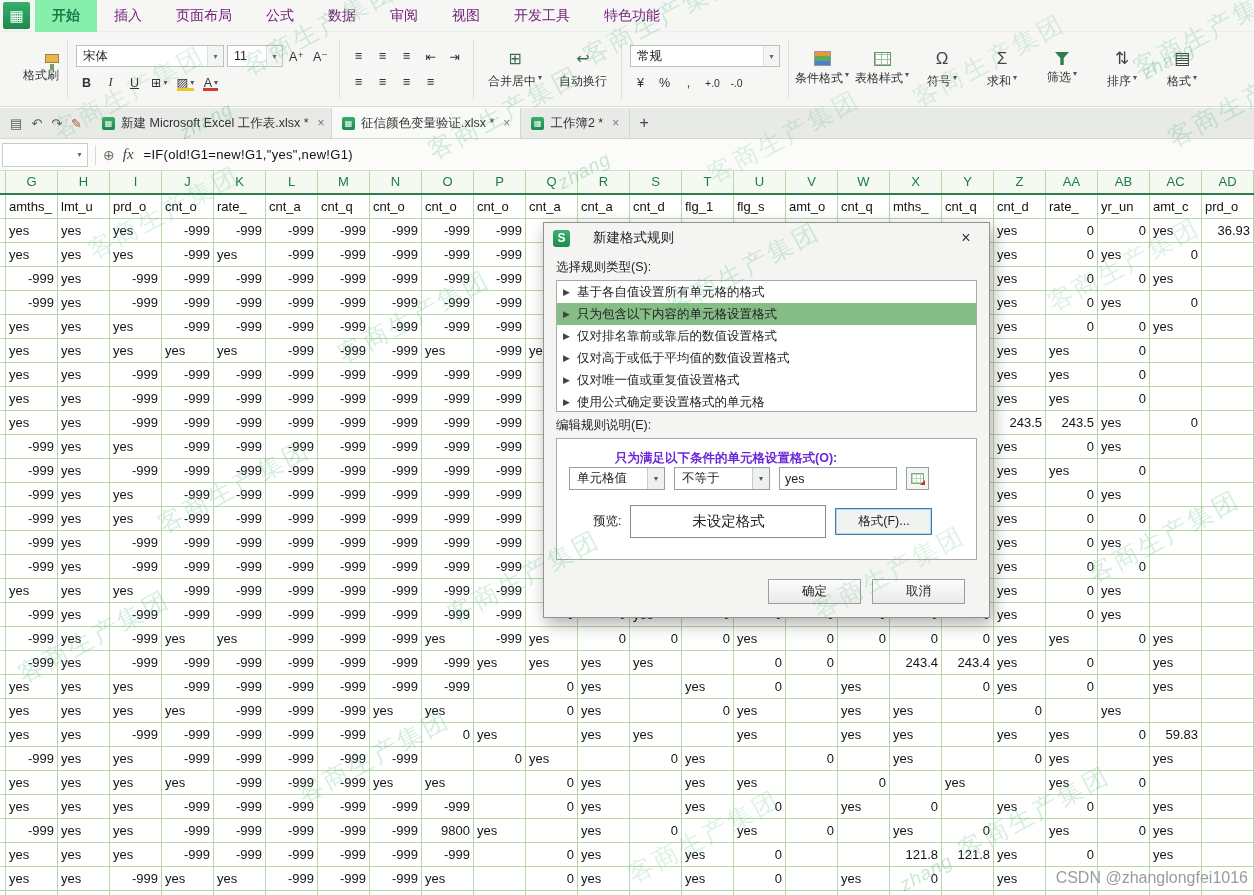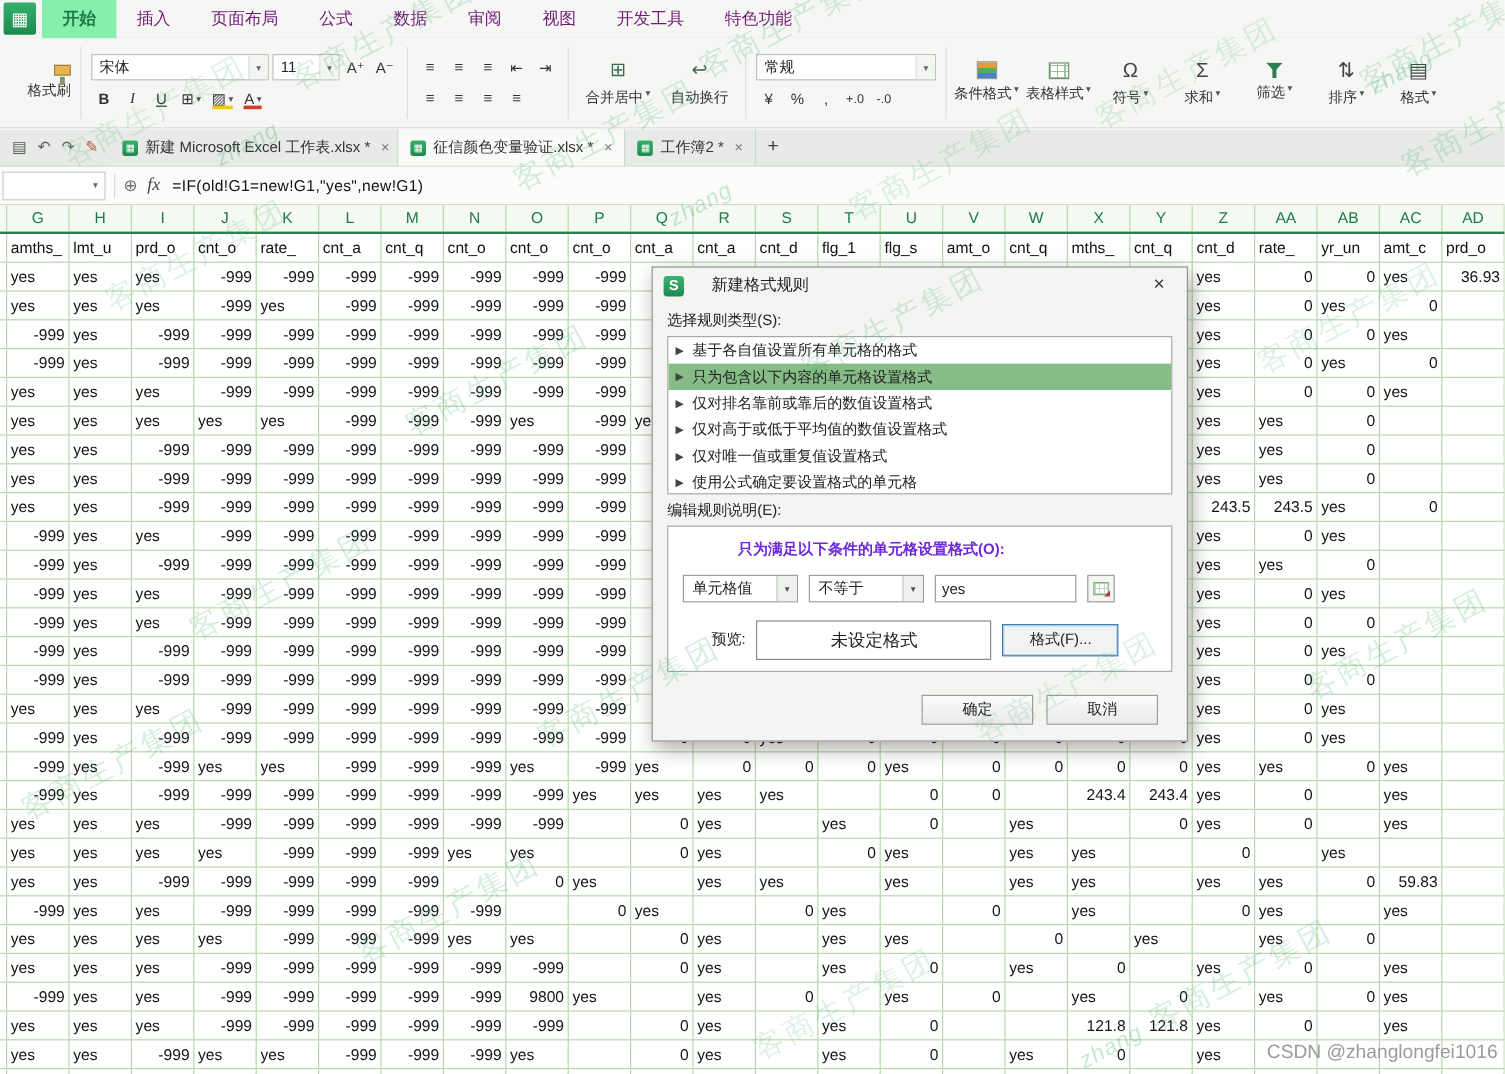--- a/index.html
+++ b/index.html
@@ -77,21 +77,21 @@
   .dtext { margin-left:23px; color:#222; font-size:13.5px;text-align:right; }
   .dclose { margin-left:auto; width:28px; text-align:center; font-size:16px; color:#333; }
   .dbody { padding:1px 12px 0; position:relative; }
   .dlabel { margin:5px 0 4px; color:#222; }
   .rlist { background:#fff; border:1px solid #a6aba6; height:132px; overflow:hidden; }
   .ritem { height:22px; display:flex; align-items:center; padding-left:6px; gap:7px; color:#222; white-space:nowrap; }
   .ritem .arr { font-size:9px; color:#444; }
   .ritem.sel { background:#86bd86; }
   .gbox { background:#fff; border:1px solid #a6aba6; margin-top:3px; padding:11px 12px 0; height:122px; }
   .clabel { font-weight:bold; color:#6d28d9;margin-left:46px; }
-  .crow { display:flex; gap:9px; margin-top:12px; align-items:flex-end; }
+  .crow { display:flex; gap:9px; align-items:flex-end; }
   .dcombo { height:23px; border:1px solid #99a099; background:#fff; display:flex; align-items:center; padding-left:7px; color:#222; }
   .dcombo .dcar { margin-left:auto; width:17px; align-self:stretch; display:flex; align-items:center; justify-content:center; background:#eef1ee; border-left:1px solid #c7ccc7; color:#555; font-size:8px; }
   .w92 { width:96px; }
   .dinput { width:118px; height:23px; border:1px solid #99a099; padding:0 5px; font-size:12.5px; font-family:inherit; color:#222; }
   .rangebtn { width:23px; height:23px; border:1px solid #99a099; background:#f3f6f3; display:flex; align-items:center; justify-content:center; }
   .rangeico { width:13px; height:11px; border:1px solid #7fae7f; background:repeating-linear-gradient(0deg,#bcd9bc 0 1px,rgba(0,0,0,0) 1px 4px),repeating-linear-gradient(90deg,#bcd9bc 0 1px,rgba(0,0,0,0) 1px 4px),#fff; position:relative; }
   .rangeico::after { content:""; position:absolute; right:-2px; bottom:-2px; border-left:5px solid rgba(0,0,0,0); border-bottom:5px solid #c03a2b; }
   .prow { display:flex; align-items:center; margin-top:15px; gap:9px;margin-left:24px; }
   .pbox { width:196px; height:33px; border:1px solid #888d88; background:#fff; display:flex; align-items:center; justify-content:center; font-size:14.5px; color:#222; }
   .fmtbtn { width:97px; height:27px; border:1px solid #3f7cb5; box-shadow:inset 0 0 0 1px #bcd4e8; background:#f1f3f1; display:flex; align-items:center; justify-content:center; color:#222; }

